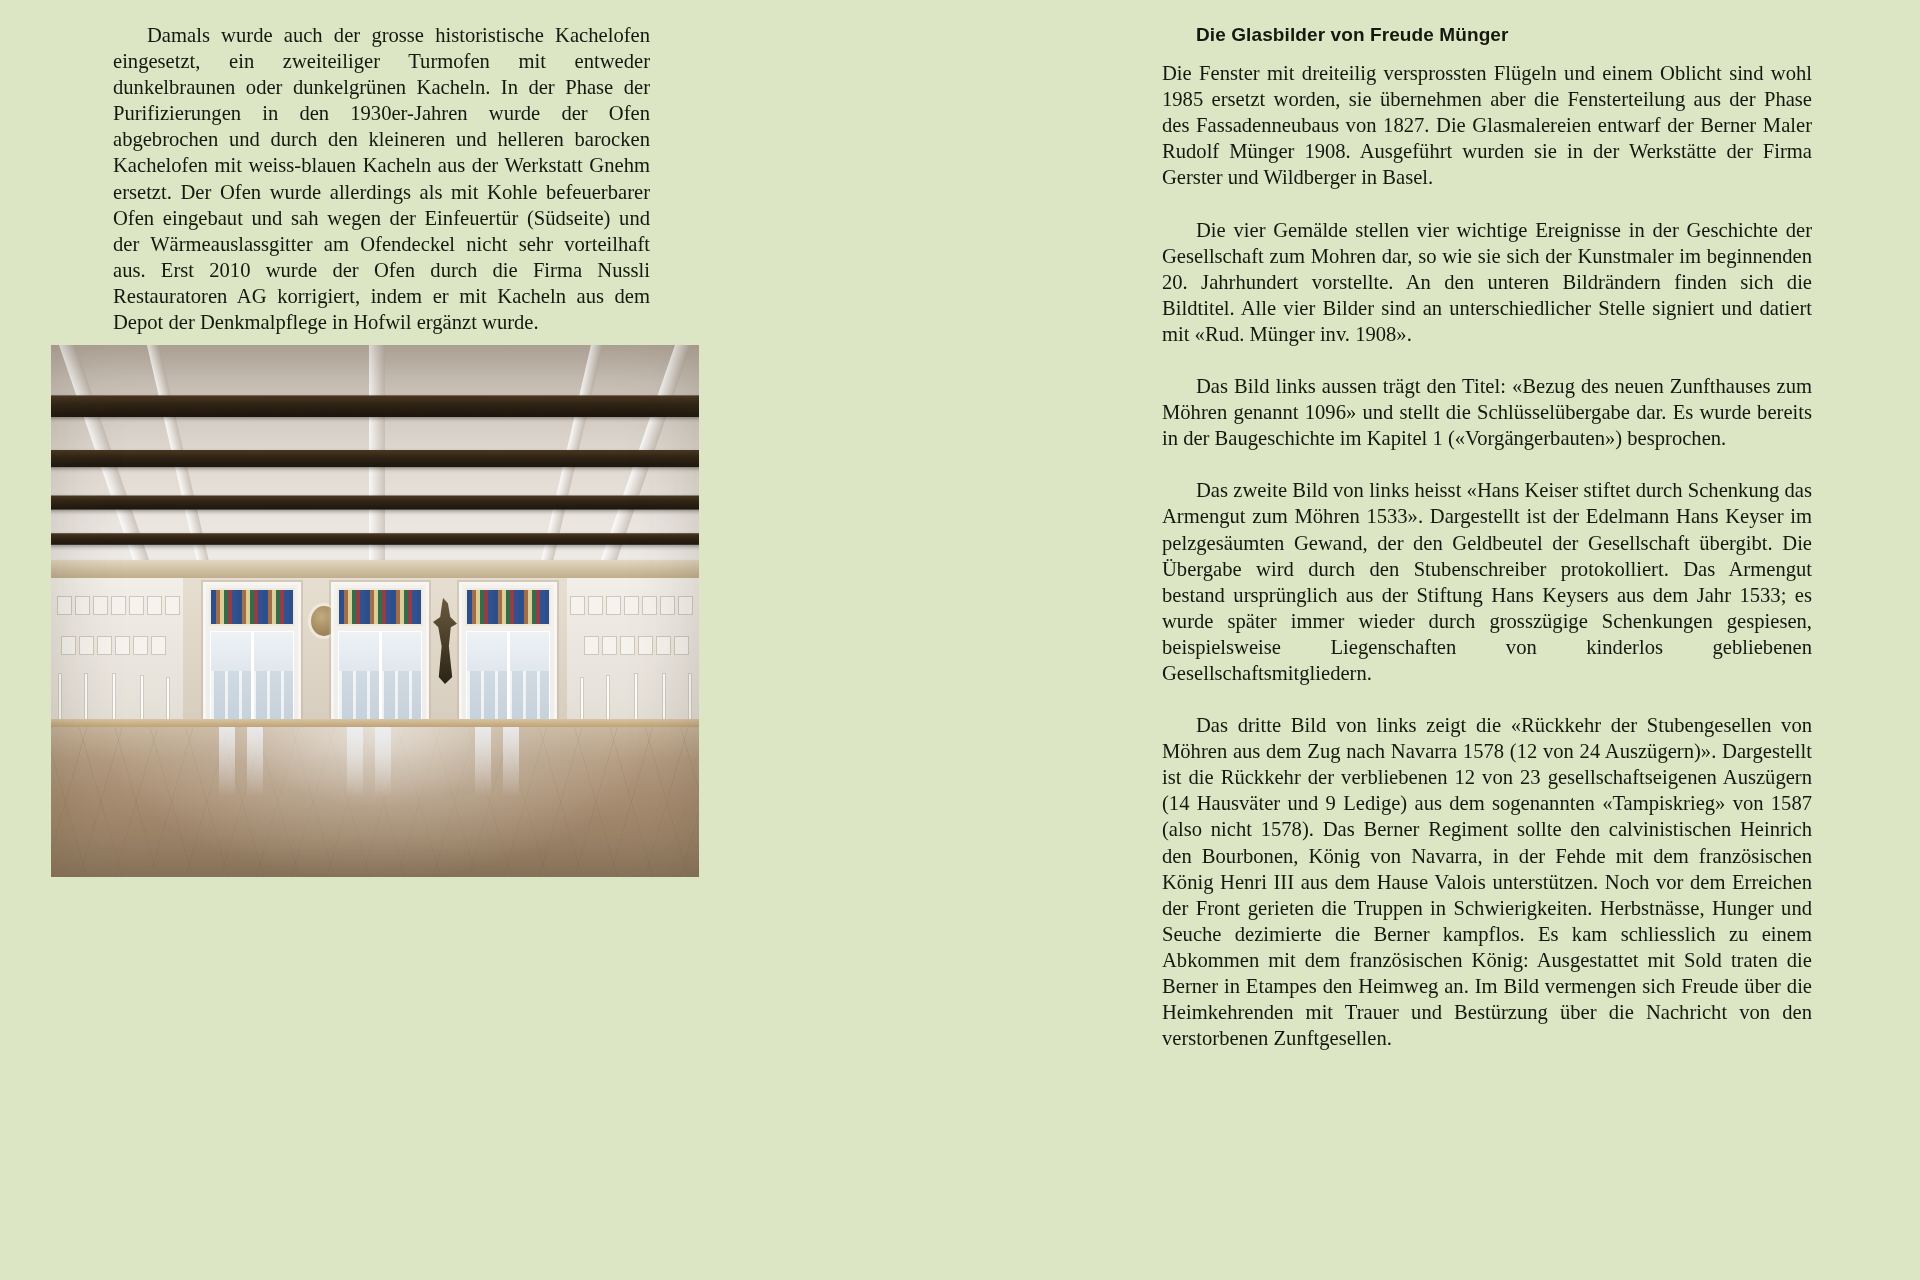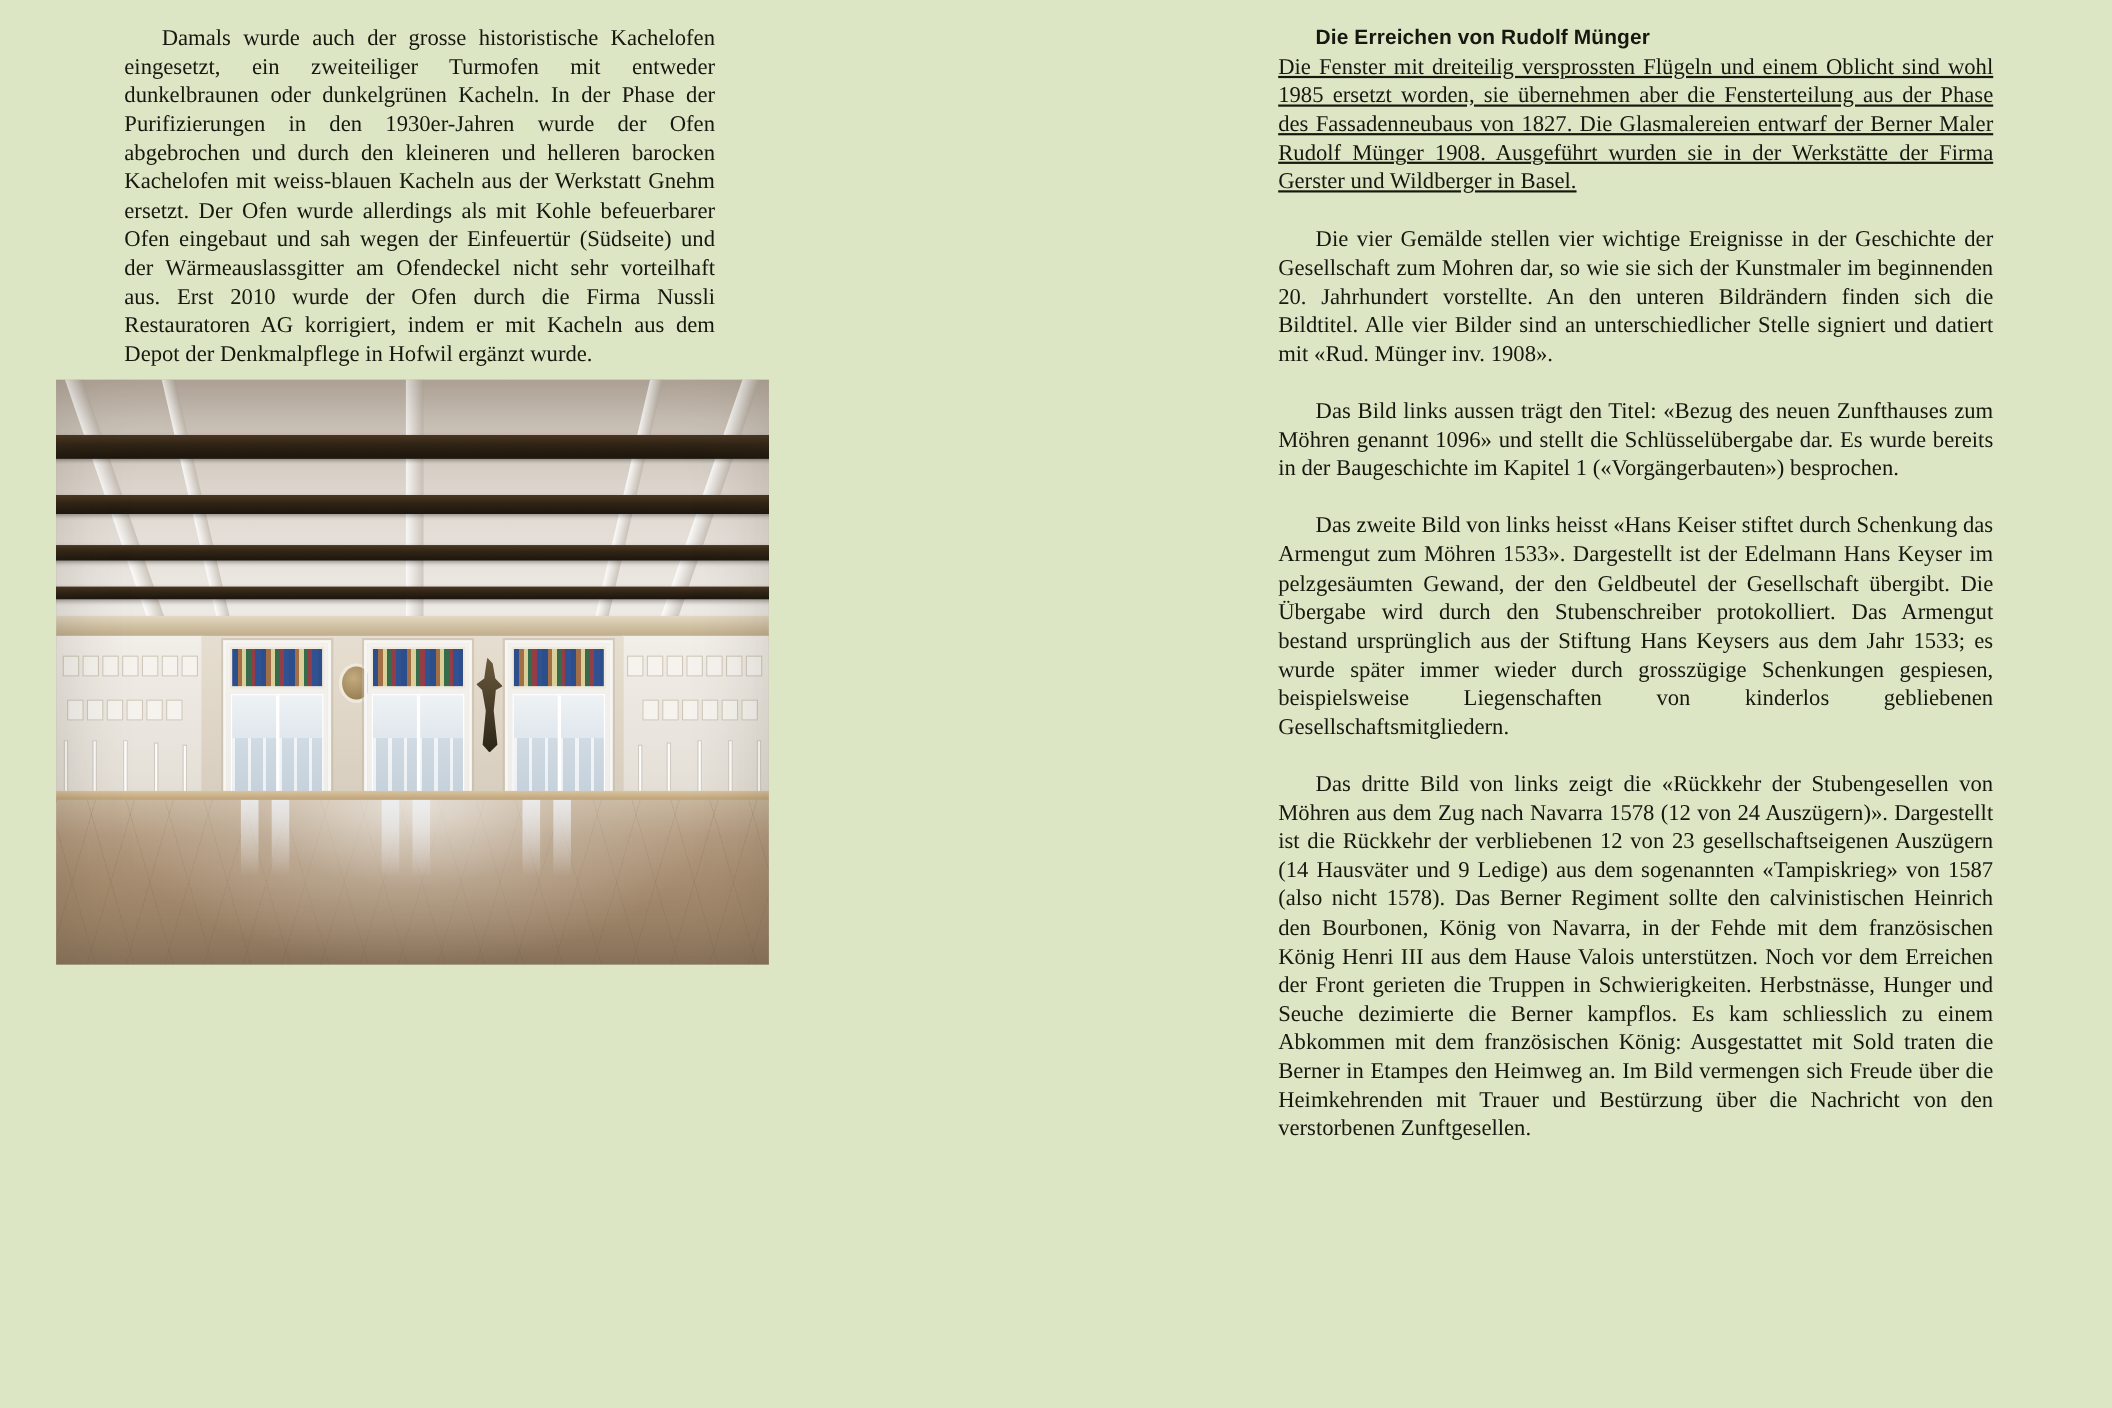--- a/index.html
+++ b/index.html
@@ -35,21 +35,21 @@
     font-size: 20.6px;
     line-height: 26.1px;
     color: #16170f;
     text-align: justify;
     text-justify: inter-word;
     -webkit-hyphens: manual;
     hyphens: manual;
   }
   p.body.indent { text-indent: 34px; }
   p.body + p.body { margin-top: 26px; }
-  p.body.tight   { margin-top: 0; text-decoration: underline; }
+  p.body.tight   { margin-top: 12px; }
 
   h2.section-heading {
     margin: 0 0 0 0;
     font-family: "Liberation Sans", sans-serif;
     font-weight: bold;
     font-size: 19px;
     line-height: 26.1px;
     letter-spacing: 0.1px;
     color: #16170f;
     text-indent: 34px;
@@ -380,21 +380,21 @@
           <div class="floor-refl" style="left:424px;"></div>
           <div class="floor-refl" style="left:452px;"></div>
         </div>
 
         <div class="vignette"></div>
       </div>
     </div>
   </figure>
 
   <div class="col col-right">
-    <h2 class="section-heading">Die Erreichen von Rudolf Münger</h2>
+    <h2 class="section-heading">Die Glasbilder von Freude Münger</h2>
     <p class="body tight">Die Fenster mit dreiteilig versprossten Flügeln und einem Oblicht sind wohl 1985 ersetzt worden, sie übernehmen aber die Fensterteilung aus der Phase des Fassadenneubaus von 1827. Die Glasmalereien entwarf der Berner Maler Rudolf Münger 1908. Ausgeführt wurden sie in der Werkstätte der Firma Gerster und Wildberger in Basel.</p>
     <p class="body indent">Die vier Gemälde stellen vier wichtige Ereignisse in der Geschichte der Gesellschaft zum Mohren dar, so wie sie sich der Kunstmaler im beginnenden 20. Jahrhundert vorstellte. An den unteren Bildrändern finden sich die Bildtitel. Alle vier Bilder sind an unterschiedlicher Stelle signiert und datiert mit «Rud. Münger inv. 1908».</p>
     <p class="body indent">Das Bild links aussen trägt den Titel: «Bezug des neuen Zunfthauses zum Möhren genannt 1096» und stellt die Schlüsselübergabe dar. Es wurde bereits in der Baugeschichte im Kapitel 1 («Vorgängerbauten») besprochen.</p>
     <p class="body indent">Das zweite Bild von links heisst «Hans Keiser stiftet durch Schenkung das Armengut zum Möhren 1533». Dargestellt ist der Edelmann Hans Keyser im pelzgesäumten Gewand, der den Geldbeutel der Gesellschaft übergibt. Die Übergabe wird durch den Stubenschreiber protokolliert. Das Armengut bestand ursprünglich aus der Stiftung Hans Keysers aus dem Jahr 1533; es wurde später immer wieder durch grosszügige Schenkungen gespiesen, beispielsweise Liegenschaften von kinderlos gebliebenen Gesellschaftsmitgliedern.</p>
     <p class="body indent">Das dritte Bild von links zeigt die «Rückkehr der Stubengesellen von Möhren aus dem Zug nach Navarra 1578 (12 von 24 Auszügern)». Dargestellt ist die Rückkehr der verbliebenen 12 von 23 gesellschaftseigenen Auszügern (14 Hausväter und 9 Ledige) aus dem sogenannten «Tampiskrieg» von 1587 (also nicht 1578). Das Berner Regiment sollte den calvinistischen Heinrich den Bourbonen, König von Navarra, in der Fehde mit dem französischen König Henri III aus dem Hause Valois unterstützen. Noch vor dem Erreichen der Front gerieten die Truppen in Schwierigkeiten. Herbstnässe, Hunger und Seuche dezimierte die Berner kampflos. Es kam schliesslich zu einem Abkommen mit dem französischen König: Ausgestattet mit Sold traten die Berner in Etampes den Heimweg an. Im Bild vermengen sich Freude über die Heimkehrenden mit Trauer und Bestürzung über die Nachricht von den verstorbenen Zunftgesellen.</p>
   </div>
 
 </div>
 
 </body></html>

